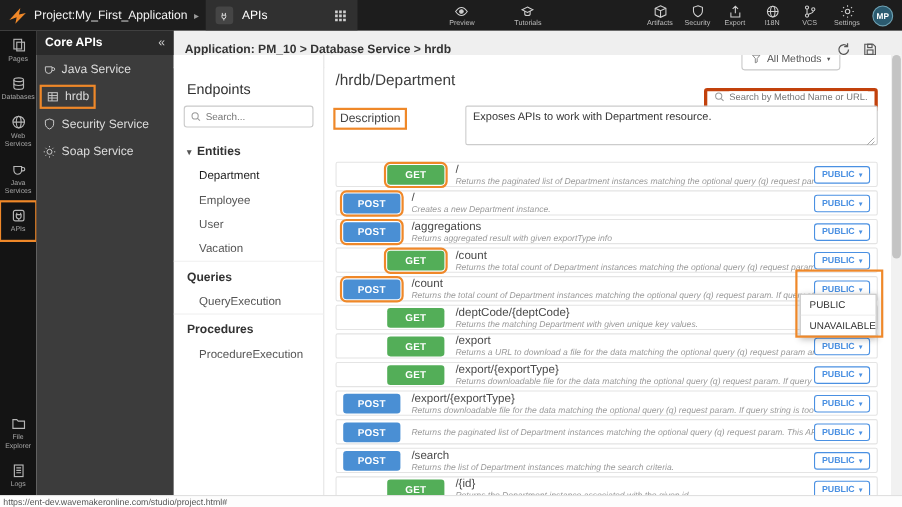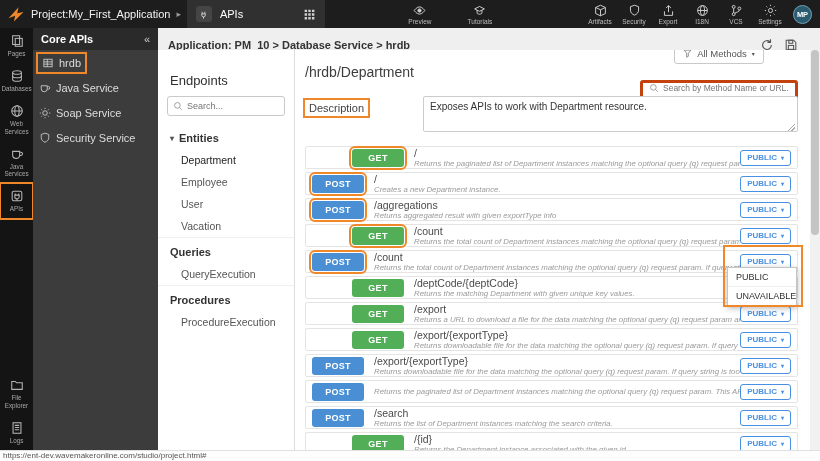--- a/index.html
+++ b/index.html
@@ -89,21 +89,21 @@
   .vis-menu { position: absolute; top: 217px; right: 13px; width: 70px; background: #fff; border: 1px solid #c4c4c4; box-shadow: 0 2px 6px rgba(0,0,0,.3); z-index: 6; }
   .vis-opt { font-size: 9px; color: #333; padding: 4px 8px; cursor: pointer; }
   .vis-opt + .vis-opt { border-top: 1px solid #eee; }
   .dd-annot { position: absolute; top: 195px; right: 7px; width: 80px; height: 62px; border: 2px solid #ef8829; z-index: 7; pointer-events: none; }
 
   
   #scrollbar { position: absolute; left: 810px; top: 50px; width: 10px; height: 400px; background: #f1f1f1; }
   #scroll-thumb { position: absolute; left: 1px; top: 0; width: 8px; height: 185px; background: #c4c4c4; border-radius: 4px; }
 
   
-  #statusbar { position: absolute; left: 0; top: 450px; width: 820px; height: 11px; background: #fdfdfd; border-top: 1px solid #e0e0e0; display: flex; align-items: flex-start; }
+  #statusbar { position: absolute; left: 0; top: 450px; width: 820px; height: 11px; background: #fdfdfd; border-top: 1px solid #e0e0e0; display: flex; align-items: center; }
   #statusbar .url { font-size: 8px; color: #555; padding-left: 3px; }
 </style>
 </head>
 <body>
 
 <div id="topbar">
   <svg class="logo" viewBox="0 0 24 24">
       <path d="M3 17 L15 4 L13.5 11 L21 9.5 L9.5 21 L11 14 Z" fill="#ef8829"></path>
     </svg>
   <span class="proj">Project:My_First_Application</span>
@@ -238,47 +238,47 @@
     <span class="lbl">Logs</span>
   </div>
 </div>
 
 <div id="sidebar">
   <div class="sb-header">
     <span>Core APIs</span>
     <span class="col">«</span>
   </div>
   <div class="sb-item">
+    <svg class="sic" viewBox="0 0 16 16" fill="none" stroke="currentColor" stroke-width="1.2">
+        <path d="M3 5h8v4a4 4 0 0 1-8 0z"></path>
+        <path d="M11 6h1.5a1.8 1.8 0 0 1 0 3.6H11"></path>
+      </svg>
+    <span>Java Service</span>
+  </div>
+  <div class="sb-item">
     <span class="wrap annot-box">
       <svg class="sic" viewBox="0 0 16 16" fill="none" stroke="currentColor" stroke-width="1.2">
           <rect x="2.5" y="3" width="11" height="10"></rect>
           <path d="M2.5 6.5h11M2.5 9.5h11M7 3v10"></path>
         </svg>
       <span>hrdb</span>
     </span>
   </div>
   <div class="sb-item">
     <svg class="sic" viewBox="0 0 16 16" fill="none" stroke="currentColor" stroke-width="1.2">
-        <path d="M3 5h8v4a4 4 0 0 1-8 0z"></path>
-        <path d="M11 6h1.5a1.8 1.8 0 0 1 0 3.6H11"></path>
-      </svg>
-    <span>Java Service</span>
+        <path d="M8 1.5l5 1.8v4.2c0 3.2-2.2 5-5 6.2-2.8-1.2-5-3-5-6.2V3.3z"></path>
+      </svg>
+    <span>Security Service</span>
   </div>
   <div class="sb-item">
     <svg class="sic" viewBox="0 0 16 16" fill="none" stroke="currentColor" stroke-width="1.2">
         <circle cx="8" cy="8" r="3"></circle>
         <path d="M8 2.5V1M8 15v-1.5M2.5 8H1M15 8h-1.5M4.3 4.3 3.2 3.2M12.8 12.8l-1.1-1.1M11.7 4.3l1.1-1.1M3.2 12.8l1.1-1.1"></path>
       </svg>
     <span>Soap Service</span>
-  </div>
-  <div class="sb-item">
-    <svg class="sic" viewBox="0 0 16 16" fill="none" stroke="currentColor" stroke-width="1.2">
-        <path d="M8 1.5l5 1.8v4.2c0 3.2-2.2 5-5 6.2-2.8-1.2-5-3-5-6.2V3.3z"></path>
-      </svg>
-    <span>Security Service</span>
   </div>
 </div>
 
 <div id="appbar">
   <span class="crumb">Application: PM_10 &gt; Database Service &gt; hrdb</span>
   <div class="appbar-icons">
     <svg class="ic14" viewBox="0 0 16 16" fill="none" stroke="currentColor" stroke-width="1.3">
         <path d="M13 8a5 5 0 1 1-1.5-3.5M12 1.5V5H8.5"></path>
       </svg>
     <svg class="ic14" viewBox="0 0 16 16" fill="none" stroke="currentColor" stroke-width="1.2">

